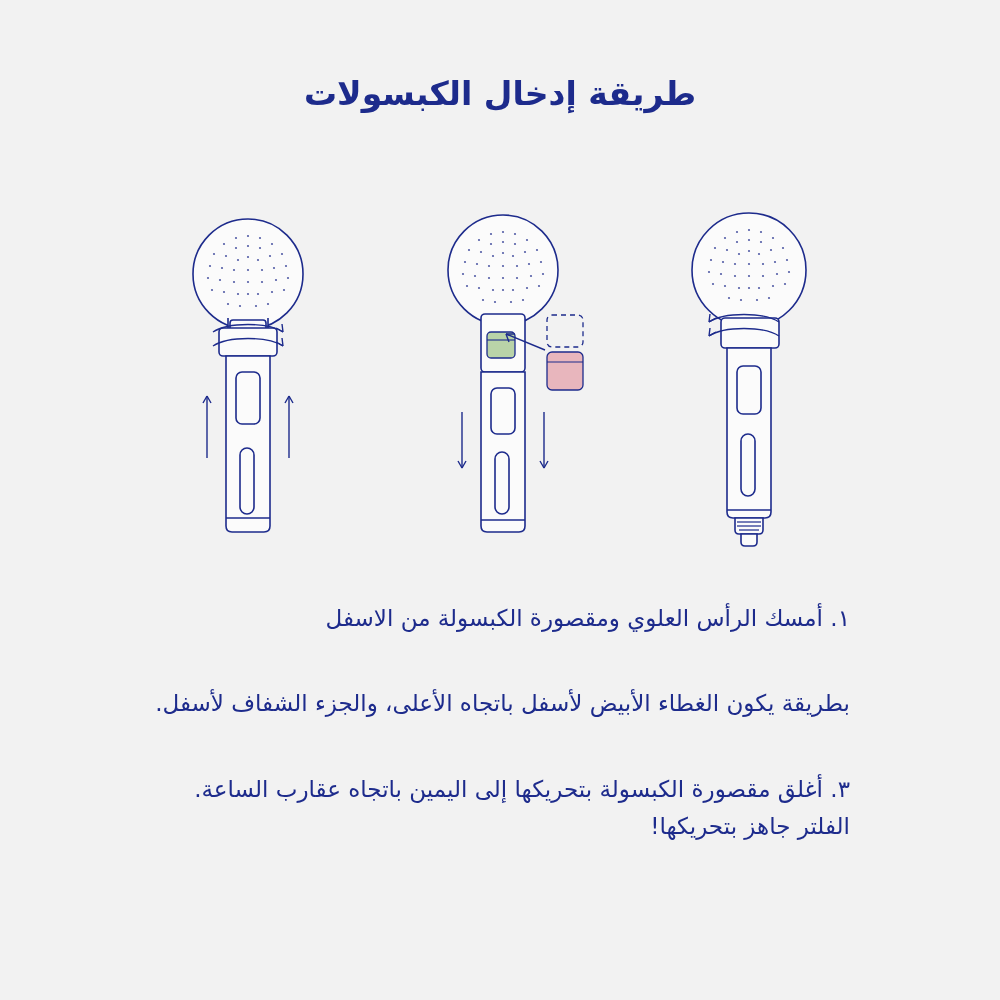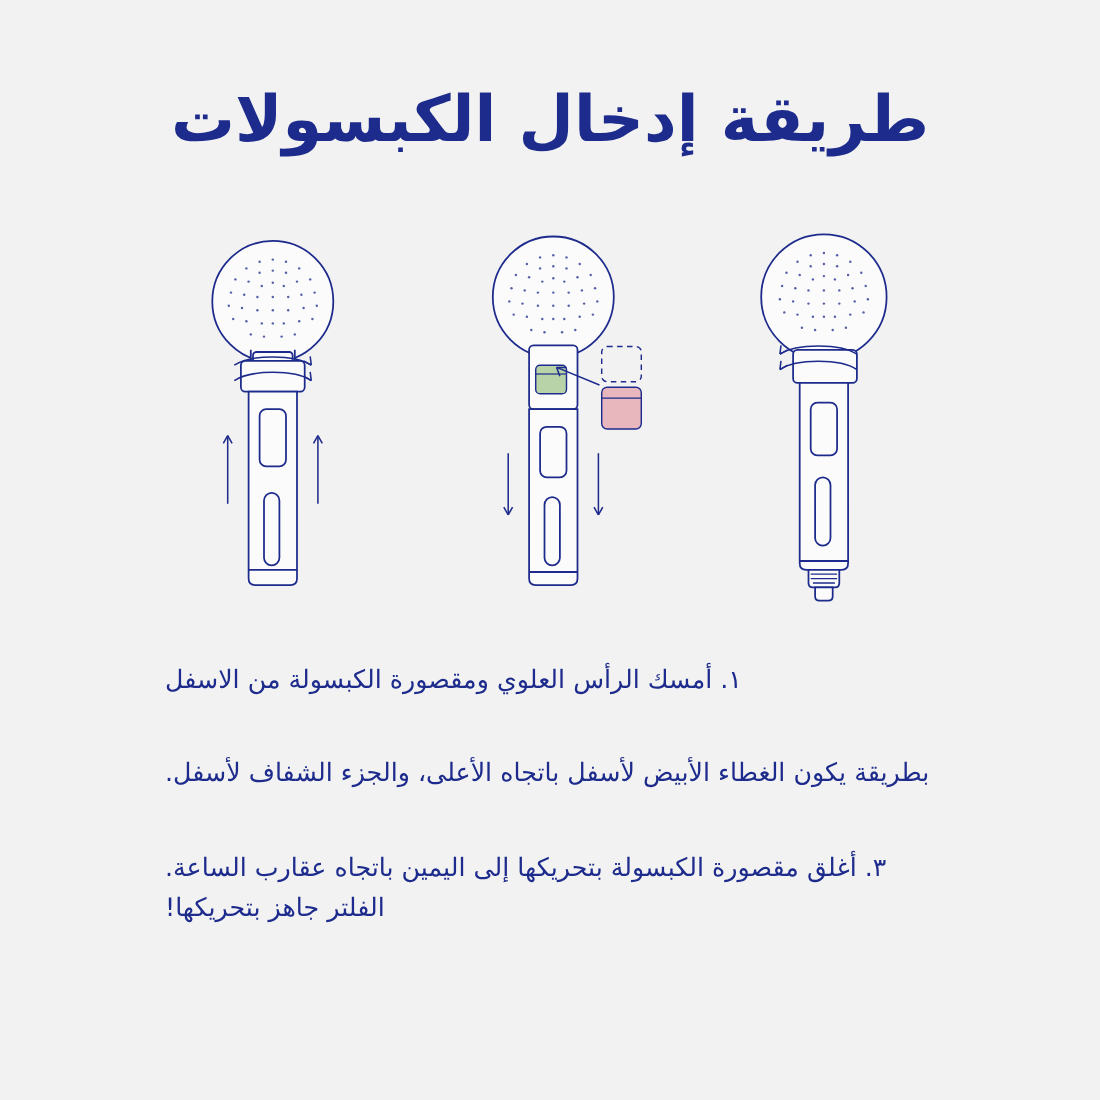--- a/index.html
+++ b/index.html
@@ -19,39 +19,39 @@
     height: 1000px;
     background: #f2f2f2;
   }
   .title {
     position: absolute;
     top: 74px;
     left: 0;
     width: 1000px;
     text-align: center;
     color: #1d2b8c;
-    font-size: 58px;
+    font-size: 33px;
     font-weight: bold;
     letter-spacing: 0px;
     direction: rtl;
   }
   .figures {
     position: absolute;
     top: 200px;
     left: 0;
     width: 1000px;
     height: 375px;
   }
   .steps {
     position: absolute;
     top: 600px;
     left: 0;
     width: 1000px;
     direction: rtl;
-    text-align: left;
+    text-align: right;
     color: #1d2b8c;
   }
   .step {
     margin-bottom: 34px;
     font-size: 23px;
     line-height: 1.62;
     font-weight: normal;
     padding: 0 150px;
   }
   .step .line {

